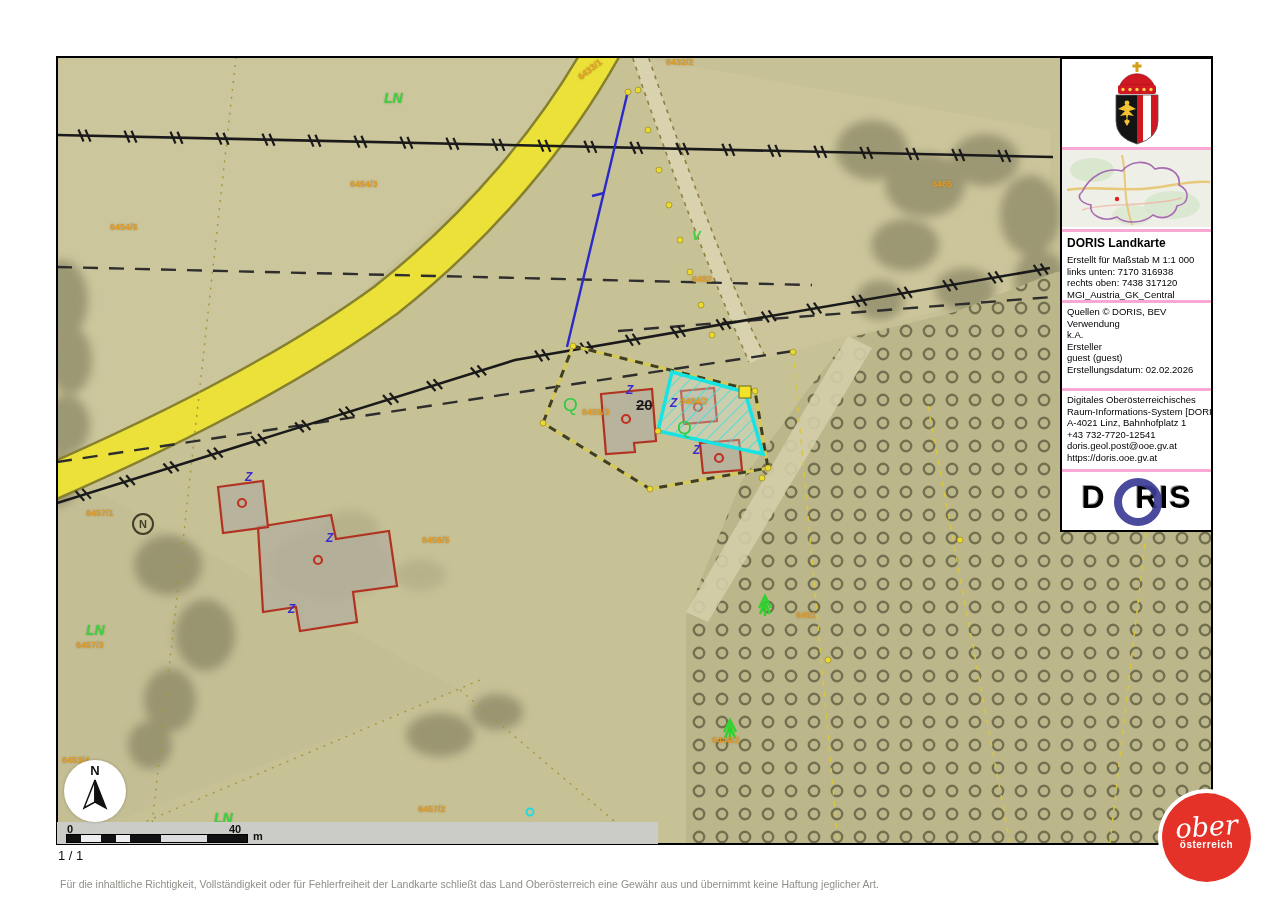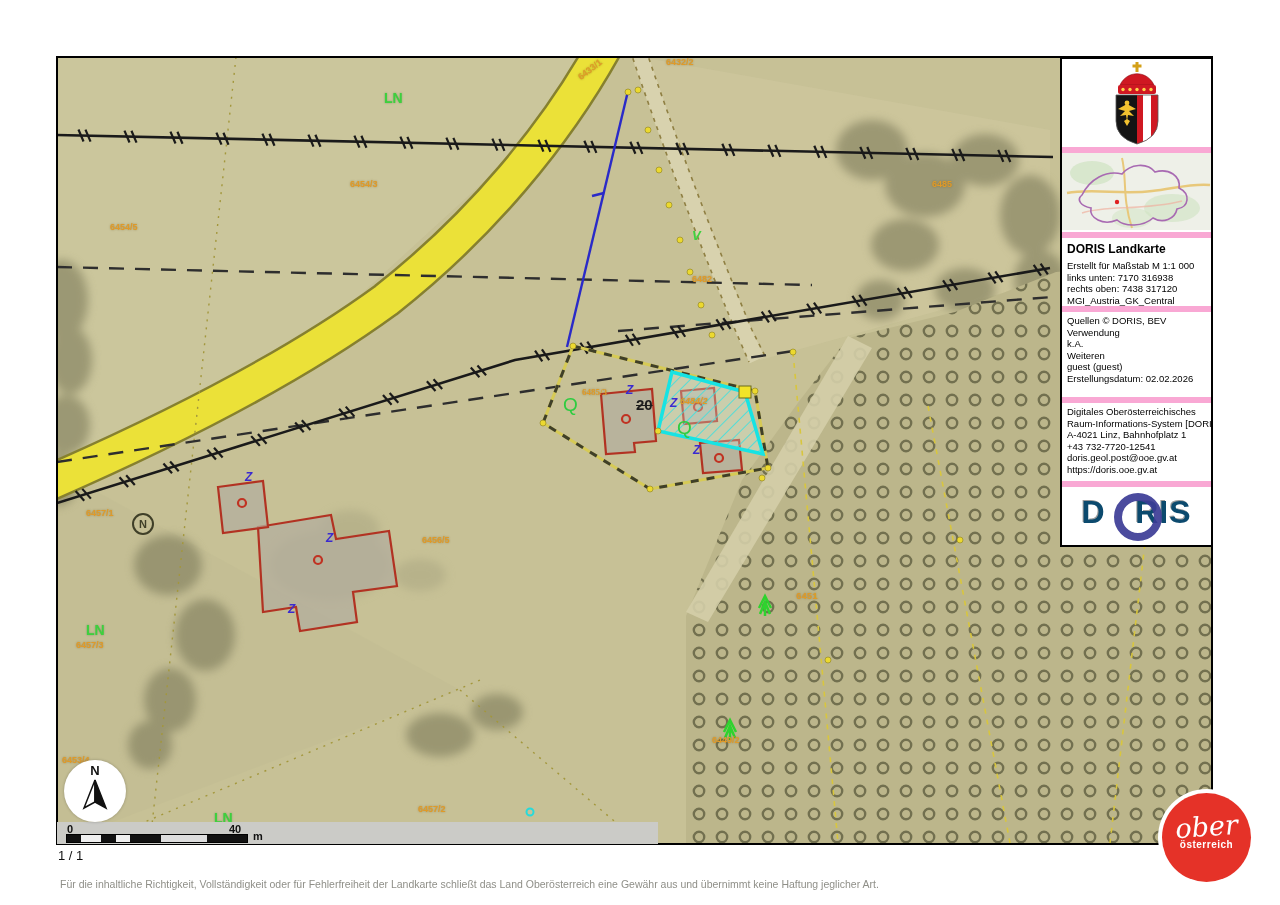--- a/index.html
+++ b/index.html
@@ -8,21 +8,21 @@
 
   
   #map-svg{position:absolute;left:0;top:0;z-index:1;}
   .map-border{position:absolute;left:56px;top:56px;width:1157px;height:789px;
     border:2px solid #000;box-sizing:border-box;z-index:5;pointer-events:none;}
 
   
   #map-labels{position:absolute;left:0;top:0;width:1280px;height:905px;z-index:6;pointer-events:none;}
   .mlbl{position:absolute;white-space:nowrap;transform-origin:left top;}
   .lbl-orange{color:#e09a28;font-size:9px;font-weight:bold;text-shadow:0 0 2px rgba(105,80,20,.45);}
-  .lbl-ln{color:#3dd13d;font-size:14px;font-weight:bold;text-shadow:0 0 2px rgba(20,90,20,.4);}
+  .lbl-ln{color:#3dd13d;font-size:14px;font-weight:bold;font-style:italic;text-shadow:0 0 2px rgba(20,90,20,.4);}
   .lbl-green-sym{color:#3dd13d;font-size:13px;font-weight:bold;font-style:italic;}
   .lbl-q{color:#2ecc40;font-size:19px;font-weight:normal;}
   .lbl-house{color:#1c1c1c;font-size:15px;font-weight:bold;text-decoration:line-through;}
   .lbl-z{color:#3a2ad0;font-size:12px;font-weight:bold;font-style:italic;}
   .lbl-circled-n{color:#3f3f28;border:2px solid #3f3f28;border-radius:50%;width:18px;height:18px;
     line-height:18px;text-align:center;font-size:11px;font-weight:bold;background:rgba(200,194,150,.25);}
 
   
   .scale-strip{position:absolute;left:57px;top:822px;width:601px;height:22px;background:#cbcbc7;z-index:7;}
   .scale-zero{position:absolute;left:10px;top:1px;font-size:11px;font-weight:bold;color:#111;}
@@ -32,32 +32,32 @@
     background:linear-gradient(90deg,#111 0 8%,#eee 8% 19%,#111 19% 27%,#eee 27% 35%,#111 35% 52%,#ddd 52% 78%,#111 78% 100%);}
 
   
   .north-circle{position:absolute;left:64px;top:760px;width:62px;height:62px;border-radius:50%;
     background:#fff;z-index:7;box-shadow:0 0 3px rgba(0,0,0,.25);text-align:center;}
   .north-n{font-size:13px;font-weight:bold;color:#111;display:block;margin-top:3px;}
 
   
   .panel{position:absolute;left:1060px;top:57px;width:153px;background:#fff;border:2px solid #000;
     box-sizing:border-box;z-index:10;}
-  .panel-sec{border-top:6px solid #f9a8d4;padding:3px 5px;overflow:hidden;}
+  .panel-sec{border-top:3px solid #f9a8d4;padding:3px 5px;overflow:hidden;}
   .panel-sec:first-child{border-top:none;}
   .sec-arms{height:88px;padding:0;text-align:center;}
   .sec-ovmap{height:79px;padding:0;}
   .sec-meta{height:62px;}
   .sec-src{height:68px;}
   .sec-contact{height:72px;margin-top:11px;}
   .sec-logo{height:58px;position:relative;padding:0;}
   .panel-title{font-size:12px;font-weight:bold;color:#000;margin:1px 0 4px 0;}
   .panel-line{font-size:9.5px;line-height:11.5px;color:#000;white-space:nowrap;}
   .doris-letters{position:absolute;left:0;top:7px;width:100%;text-align:center;
-    font-size:32px;font-weight:bold;color:#0c4a6e;letter-spacing:1px;
+    font-size:32px;font-weight:bold;color:#000000;letter-spacing:1px;
     text-shadow:1px 1px 0 #fff,-1px -1px 0 #9a9a9a;}
   .doris-ring{position:absolute;left:52px;top:6px;width:32px;height:32px;border-radius:50%;
     border:8px solid #3c3c96;opacity:.92;}
 
   
   .ober-logo-outer{position:absolute;left:1158px;top:789px;width:97px;height:97px;border-radius:50%;
     background:#fff;z-index:12;}
   .ober-logo{position:absolute;left:4px;top:4px;width:89px;height:89px;border-radius:50%;
     background:#e53228;text-align:center;color:#fff;}
   .ober-script{display:block;margin-top:22px;font-family:"DejaVu Serif", serif;font-style:italic;
@@ -318,30 +318,30 @@
   <div id="map-labels">
       <span class="mlbl lbl-ln" style="left: 384px; top: 90px;">LN</span>
       <span class="mlbl lbl-orange" style="left: 576px; top: 74px; transform: rotate(-38deg);">6433/1</span>
       <span class="mlbl lbl-orange" style="left: 666px; top: 57px;">6432/2</span>
       <span class="mlbl lbl-orange" style="left: 350px; top: 158px; margin-top: 21px;">6454/3</span>
       <span class="mlbl lbl-orange" style="left: 932px; top: 179px;">6485</span>
       <span class="mlbl lbl-orange" style="left: 110px; top: 222px;">6454/5</span>
       <span class="mlbl lbl-green-sym" style="left: 692px; top: 228px;">V</span>
       <span class="mlbl lbl-orange" style="left: 692px; top: 274px;">6482</span>
       <span class="mlbl lbl-q" style="left: 563px; top: 394px;">Q</span>
-      <span class="mlbl lbl-orange" style="left: 582px; top: 387px; font-family: Liberation Serif, serif;">6485/3</span>
+      <span class="mlbl lbl-orange" style="left: 582px; top: 407px;">6485/3</span>
       <span class="mlbl lbl-house" style="left: 636px; top: 396px;">20</span>
       <span class="mlbl lbl-orange" style="left: 680px; top: 396px; font-style: italic;">6484/2</span>
       <span class="mlbl lbl-q" style="left: 677px; top: 417px;">Q</span>
       <span class="mlbl lbl-orange" style="left: 422px; top: 535px;">6456/5</span>
       <span class="mlbl lbl-orange" style="left: 86px; top: 508px;">6457/1</span>
       <span class="mlbl lbl-circled-n" style="left: 132px; top: 513px;">N</span>
       <span class="mlbl lbl-ln" style="left: 86px; top: 622px;">LN</span>
       <span class="mlbl lbl-orange" style="left: 76px; top: 640px;">6457/3</span>
-      <span class="mlbl lbl-orange" style="left: 796px; top: 592px; font-family: Liberation Mono, monospace;">6451</span>
+      <span class="mlbl lbl-orange" style="left: 796px; top: 610px;">6451</span>
       <span class="mlbl lbl-orange" style="left: 712px; top: 735px;">6449/2</span>
       <span class="mlbl lbl-orange" style="left: 62px; top: 755px;">6453/4</span>
       <span class="mlbl lbl-ln" style="left: 214px; top: 810px;">LN</span>
       <span class="mlbl lbl-orange" style="left: 418px; top: 804px;">6457/2</span>
       <span class="mlbl lbl-z" style="left: 626px; top: 383px;">Z</span>
       <span class="mlbl lbl-z" style="left: 670px; top: 396px;">Z</span>
       <span class="mlbl lbl-z" style="left: 693px; top: 443px;">Z</span>
       <span class="mlbl lbl-z" style="left: 326px; top: 531px;">Z</span>
       <span class="mlbl lbl-z" style="left: 288px; top: 602px;">Z</span>
       <span class="mlbl lbl-z" style="left: 245px; top: 470px;">Z</span>
@@ -415,21 +415,21 @@
       <div class="panel-line">Erstellt für Maßstab M 1:1 000</div>
       <div class="panel-line">links unten: 7170 316938</div>
       <div class="panel-line">rechts oben: 7438 317120</div>
       <div class="panel-line">MGI_Austria_GK_Central</div>
     </div>
 
     <div class="panel-sec sec-src">
       <div class="panel-line">Quellen © DORIS, BEV</div>
       <div class="panel-line">Verwendung</div>
       <div class="panel-line">k.A.</div>
-      <div class="panel-line">Weiteren</div>
+      <div class="panel-line">Ersteller</div>
       <div class="panel-line">guest (guest)</div>
       <div class="panel-line">Erstellungsdatum: 02.02.2026</div>
     </div>
 
     <div class="panel-sec sec-contact">
       <div class="panel-line">Digitales Oberösterreichisches</div>
       <div class="panel-line">Raum-Informations-System [DORIS]</div>
       <div class="panel-line">A-4021 Linz, Bahnhofplatz 1</div>
       <div class="panel-line">+43 732-7720-12541</div>
       <div class="panel-line">doris.geol.post@ooe.gv.at</div>

